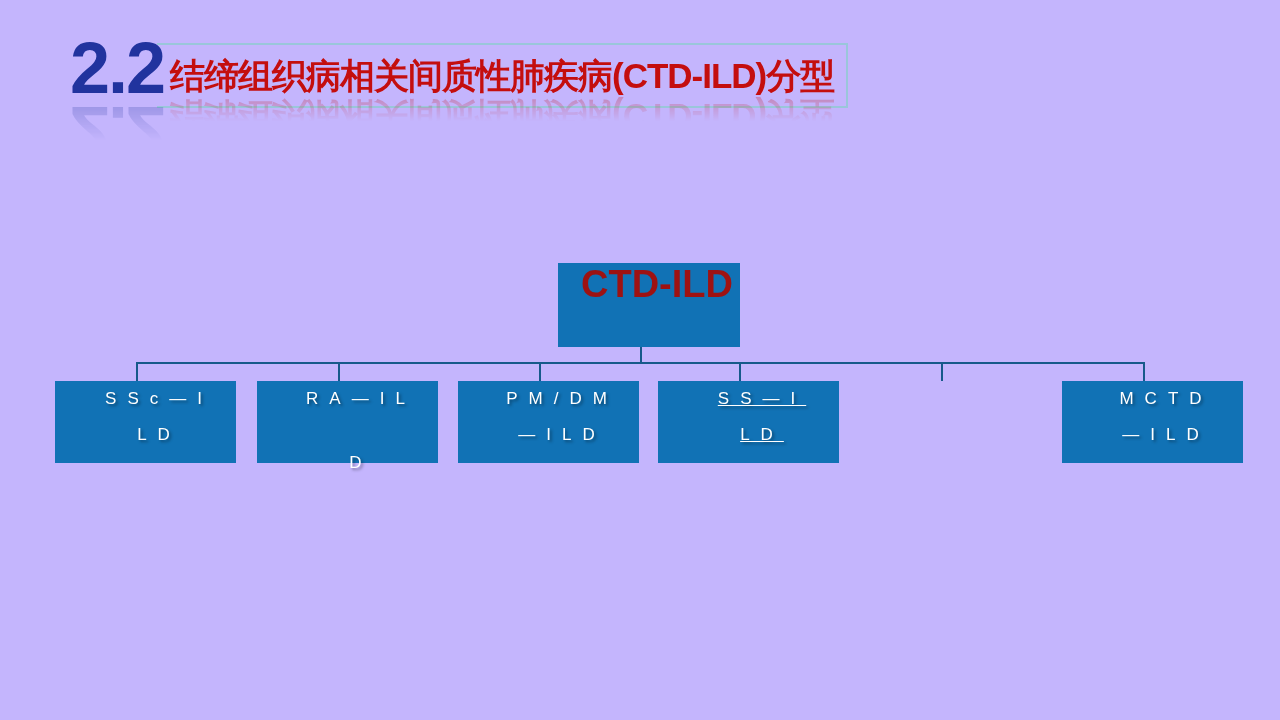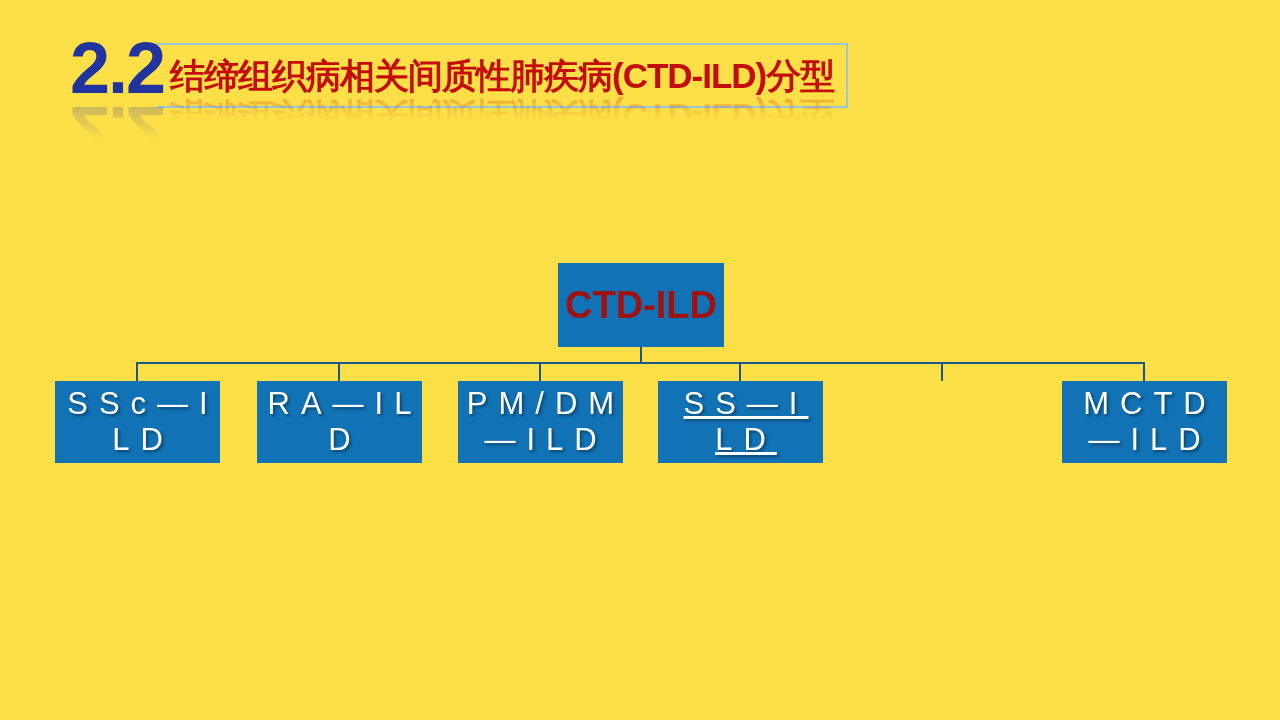--- a/index.html
+++ b/index.html
@@ -1,21 +1,21 @@
 <!DOCTYPE html>
 <html><head>
 <meta charset="utf-8">
 <style>
   html,body{margin:0;padding:0;}
   body{
     width:1280px;height:720px;background:#ffffff;
     font-family:"Liberation Sans","DejaVu Sans",sans-serif;
     position:relative;overflow:hidden;
   }
-  .slide{position:absolute;left:0;top:0;width:1280px;height:720px;background:#fde047;}
+  .slide{position:absolute;left:0;top:0;width:1280px;height:720px;background:#c4b5fd;}
 
   
   .title-rect{
     position:absolute;left:157px;top:43px;width:689px;height:61px;
     border:2px solid var(--title-border-blue,#9AC6DA);
     border-left:none;background:transparent;
   }
   .sec-num{
     position:absolute;left:70px;top:32px;line-height:72px;
     font-size:72px;font-weight:bold;letter-spacing:-2px;
@@ -38,31 +38,31 @@
   
   .connector{position:absolute;background:var(--connector-blue,#17598A);}
   .conn-root-drop{left:640px;top:347px;width:2px;height:16px;}
   .conn-rail{left:137px;top:362px;width:1008px;height:2px;}
   .conn-drop{top:362px;width:2px;height:19px;}
   .d1{left:136px;} .d2{left:338px;} .d3{left:539px;}
   .d4{left:739px;} .d5{left:941px;} .d6{left:1143px;}
 
   .obox{
     position:absolute;background:var(--box-blue,#1172B5);
-    display:flex;flex-direction:column;align-items:center;justify-content:center;
+    display:flex;flex-direction:column;align-items:center;padding-left:16px;
   }
   .root-box{
     left:558px;top:263px;width:166px;height:84px;
     font-size:38px;font-weight:bold;color:var(--root-label-red,#9E1212);
   }
   .child{top:381px;width:165px;height:82px;color:#ffffff;}
-  .c1{left:55px;} .c2{left:257px;} .c3{left:458px;}
+  .c1{left:55px;} .c2{left:257px;gap:28px;} .c3{left:458px;}
   .c4{left:658px;text-decoration:underline;} .c5{left:860px;} .c6{left:1062px;}
   .bl{
-    display:block;font-size:31px;line-height:36px;font-weight:400;
+    display:block;font-size:17px;line-height:36px;font-weight:400;
     letter-spacing:11px;margin-right:-11px;white-space:nowrap;
     text-shadow:2px 2px 3px rgba(0,0,0,.40);
   }
 </style>
 </head>
 <body style="--box-blue: #1172B5; --connector-blue: #17598A; --root-label-red: #9E1212; --section-number-blue: #21339E; --title-red: #C40E0E; --title-border-blue: #9AC6DA;">
 
 <div class="slide">
 
   <div class="title-rect"></div>

